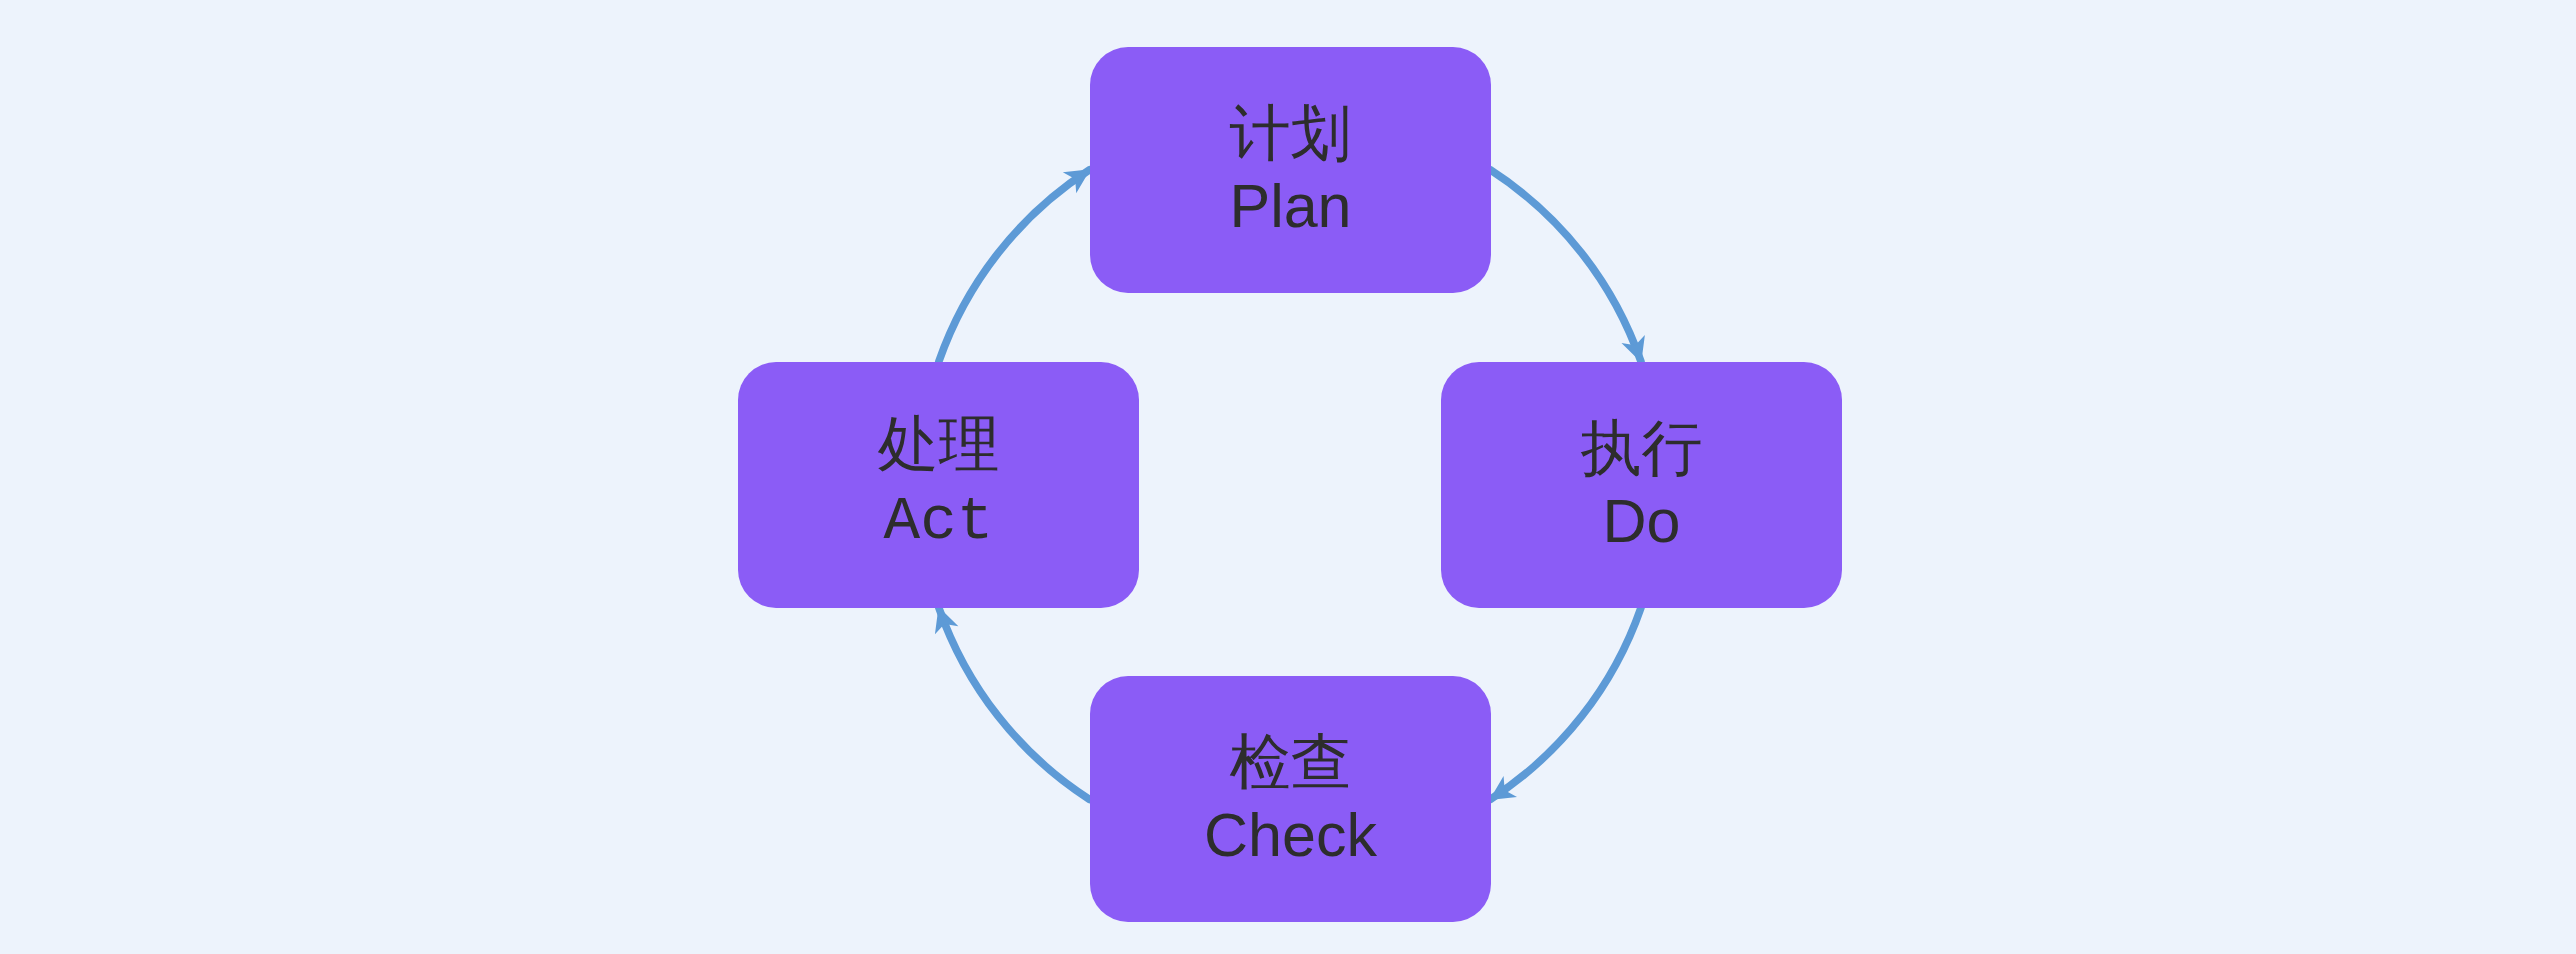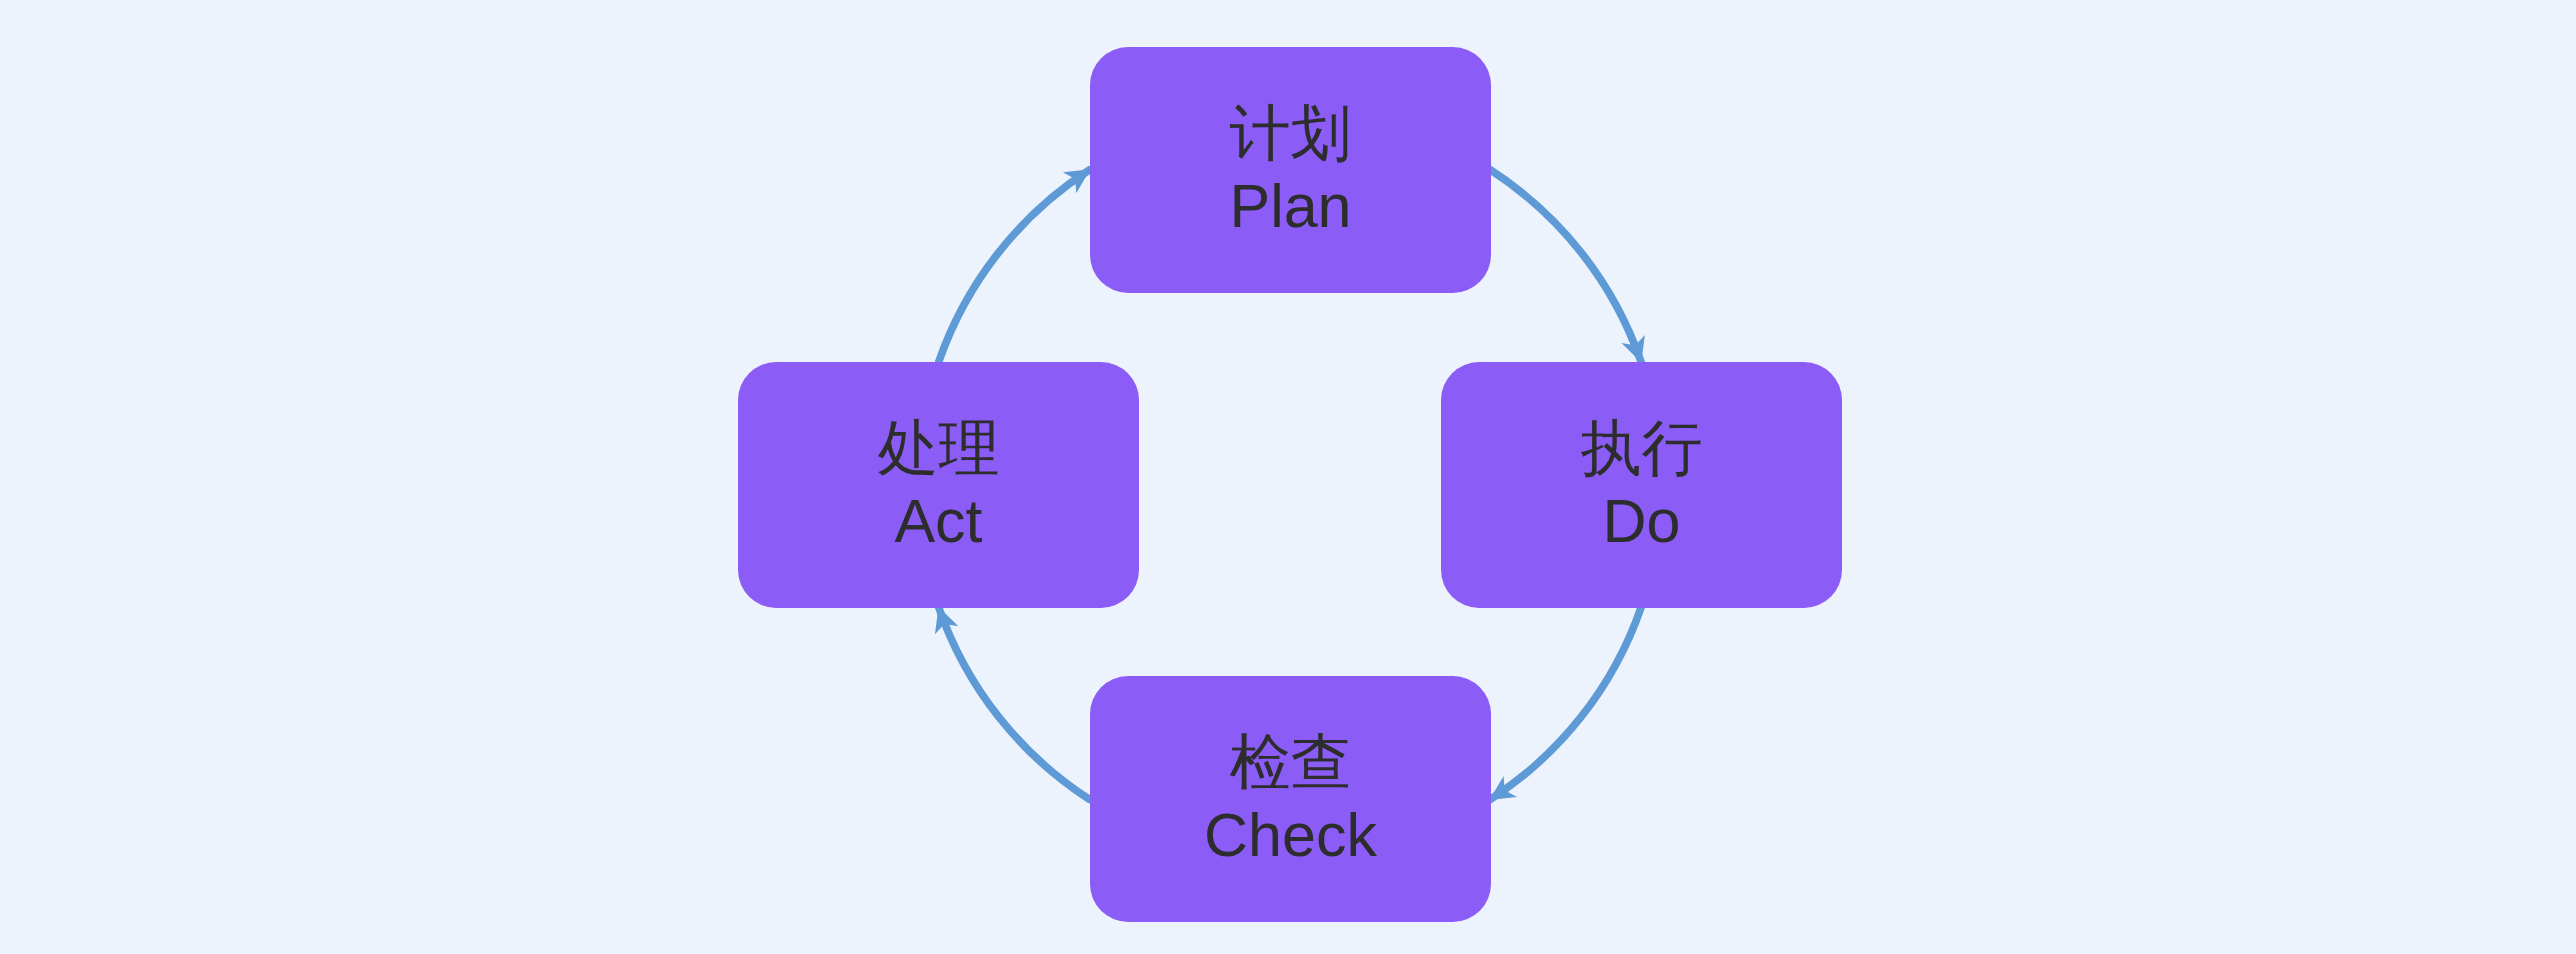--- a/index.html
+++ b/index.html
@@ -48,21 +48,21 @@
     font-size: 61px;
     line-height: 73px;
   }
   .node .en {
     font-size: 61px;
     line-height: 73px;
   }
   .node-plan  { left: 1090px; top: 47px;  }
   .node-do    { left: 1441px; top: 362px; }
   .node-check { left: 1090px; top: 676px; }
-  .node-act   { left: 738px;  top: 362px; }
+  .node-act   { left: 738px;  top: 362px; font-family: Liberation Mono, monospace; }
 </style>
 </head>
 <body>
 
 <div class="canvas">
 
   <svg class="arrows" viewBox="0 0 2700 1000" xmlns="http://www.w3.org/2000/svg">
     <defs>
       <marker id="arrowhead" markerUnits="userSpaceOnUse" markerWidth="30" markerHeight="30" viewBox="0 0 30 30" refX="27" refY="15" orient="auto">
         <path d="M2,2 L28,15 L2,28 L9,15 Z" fill="#5d9ad6"></path>

